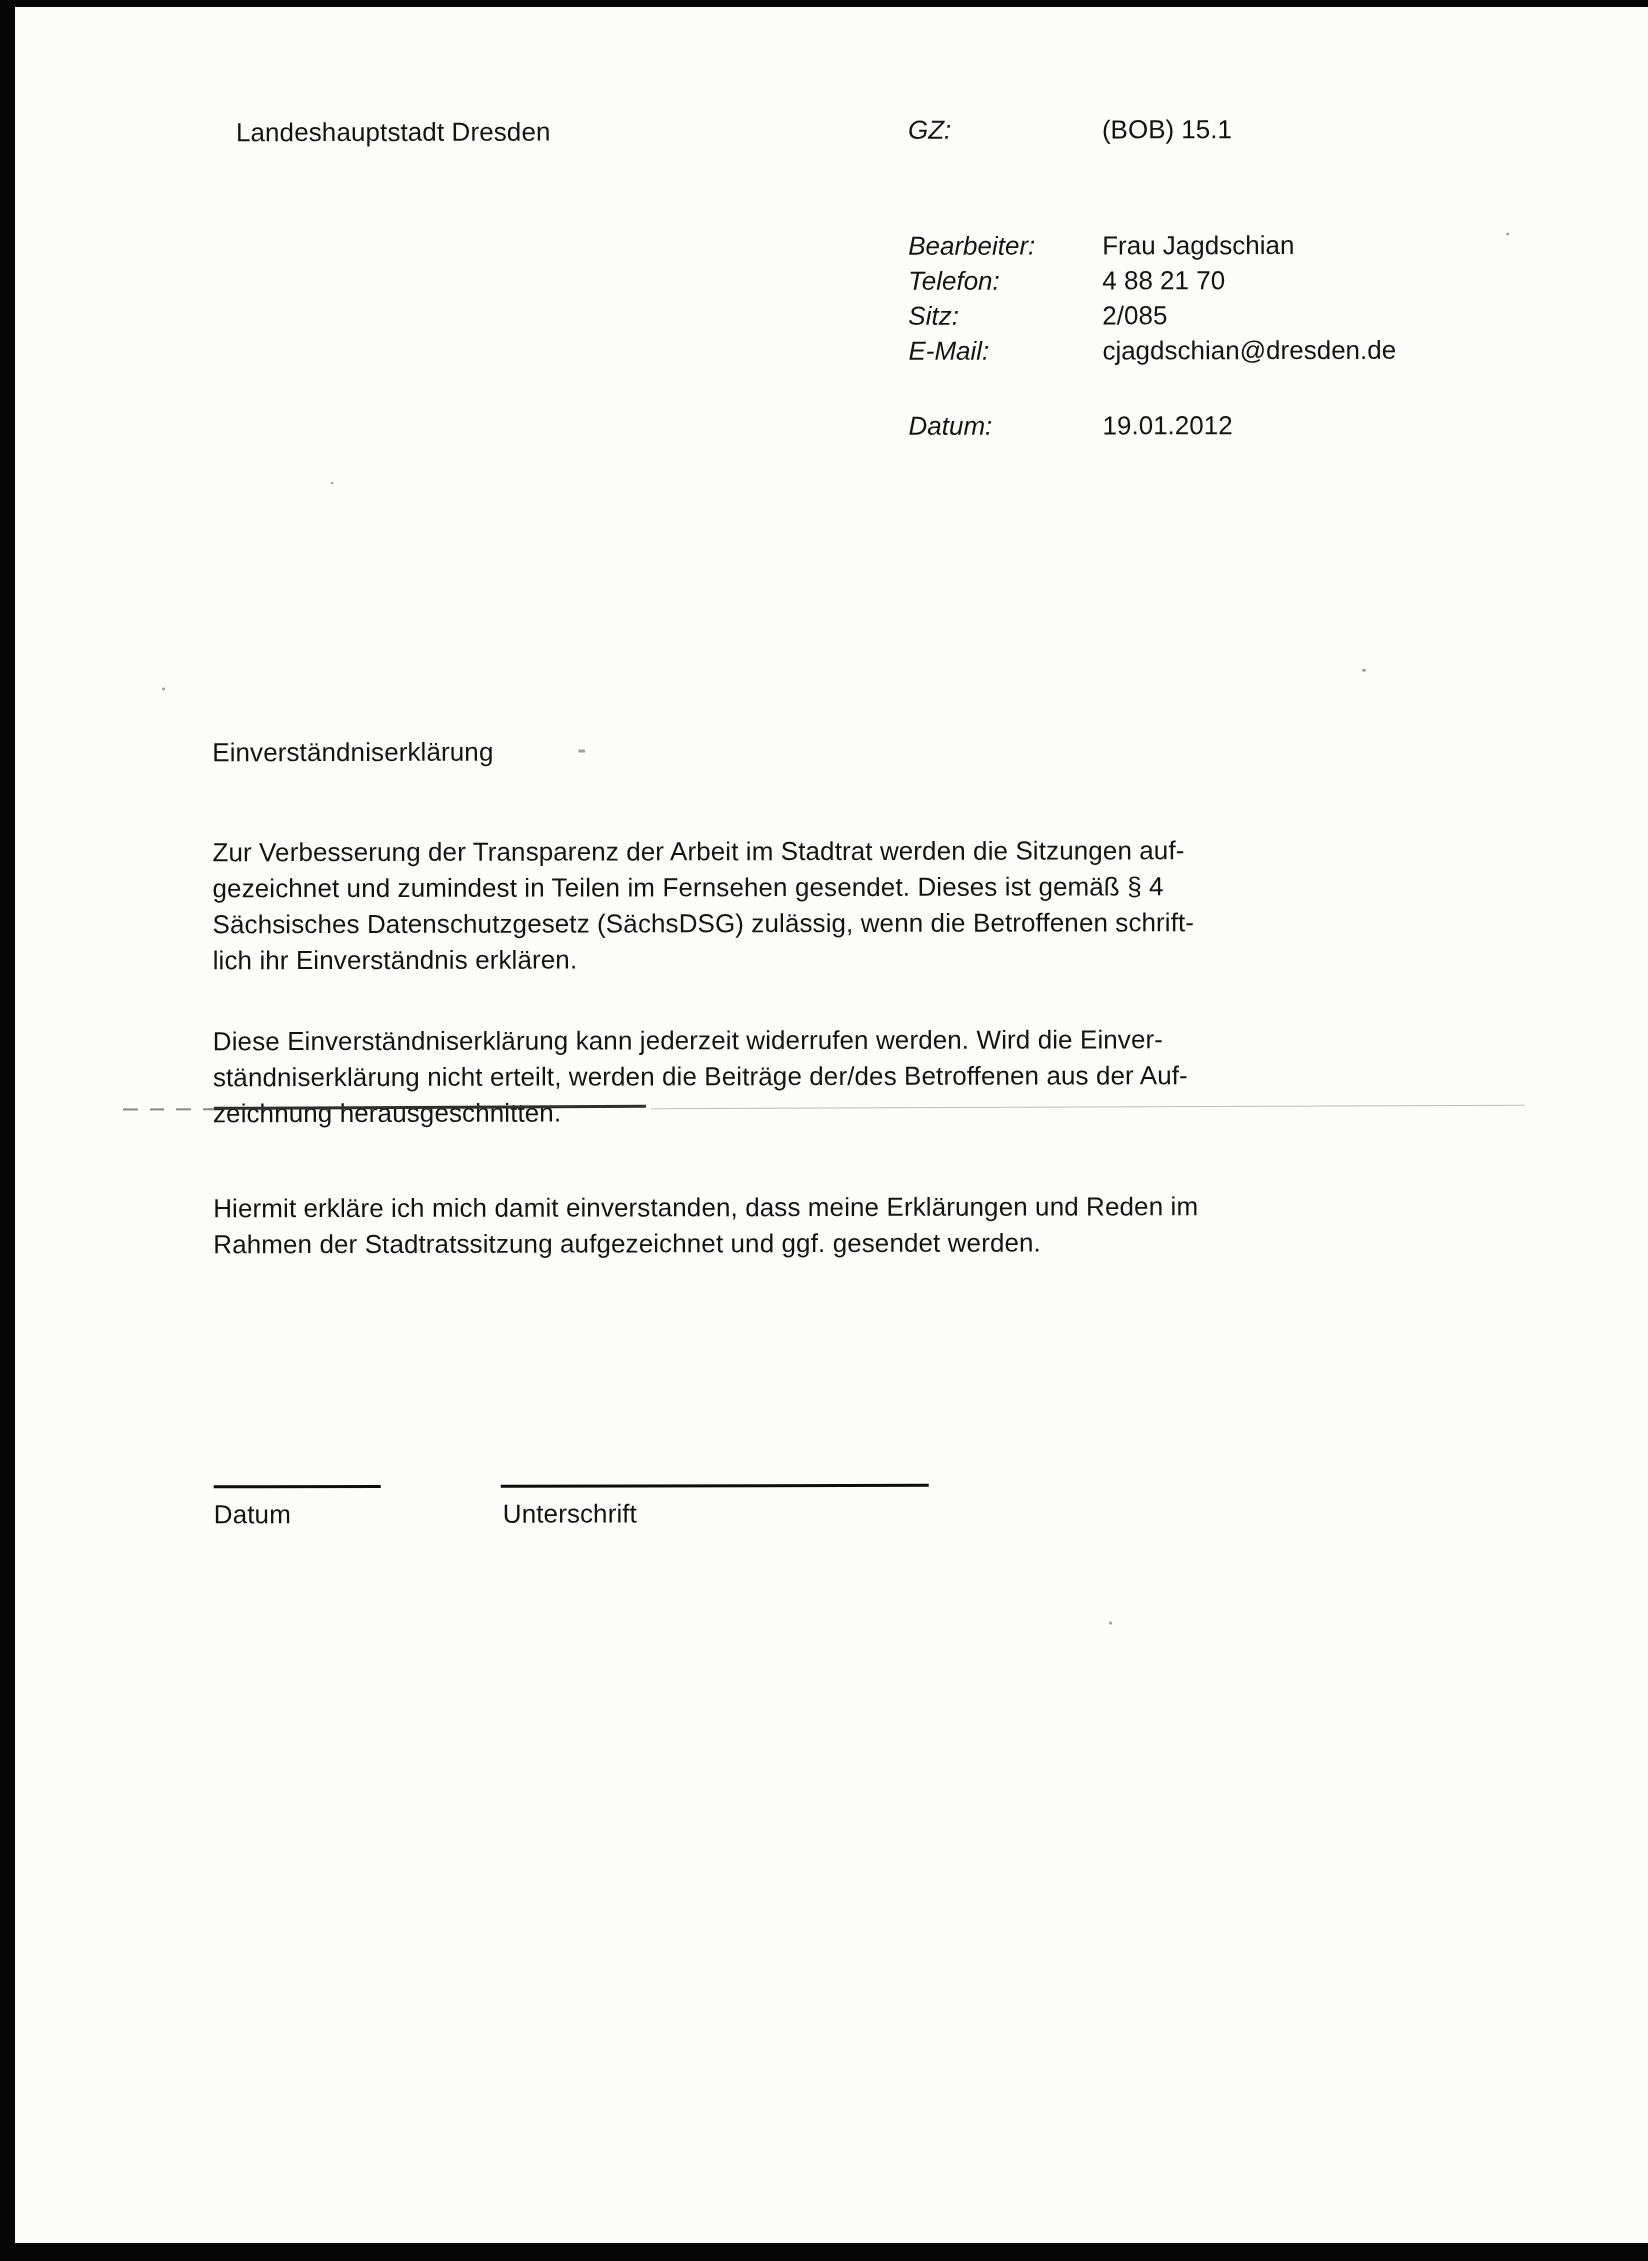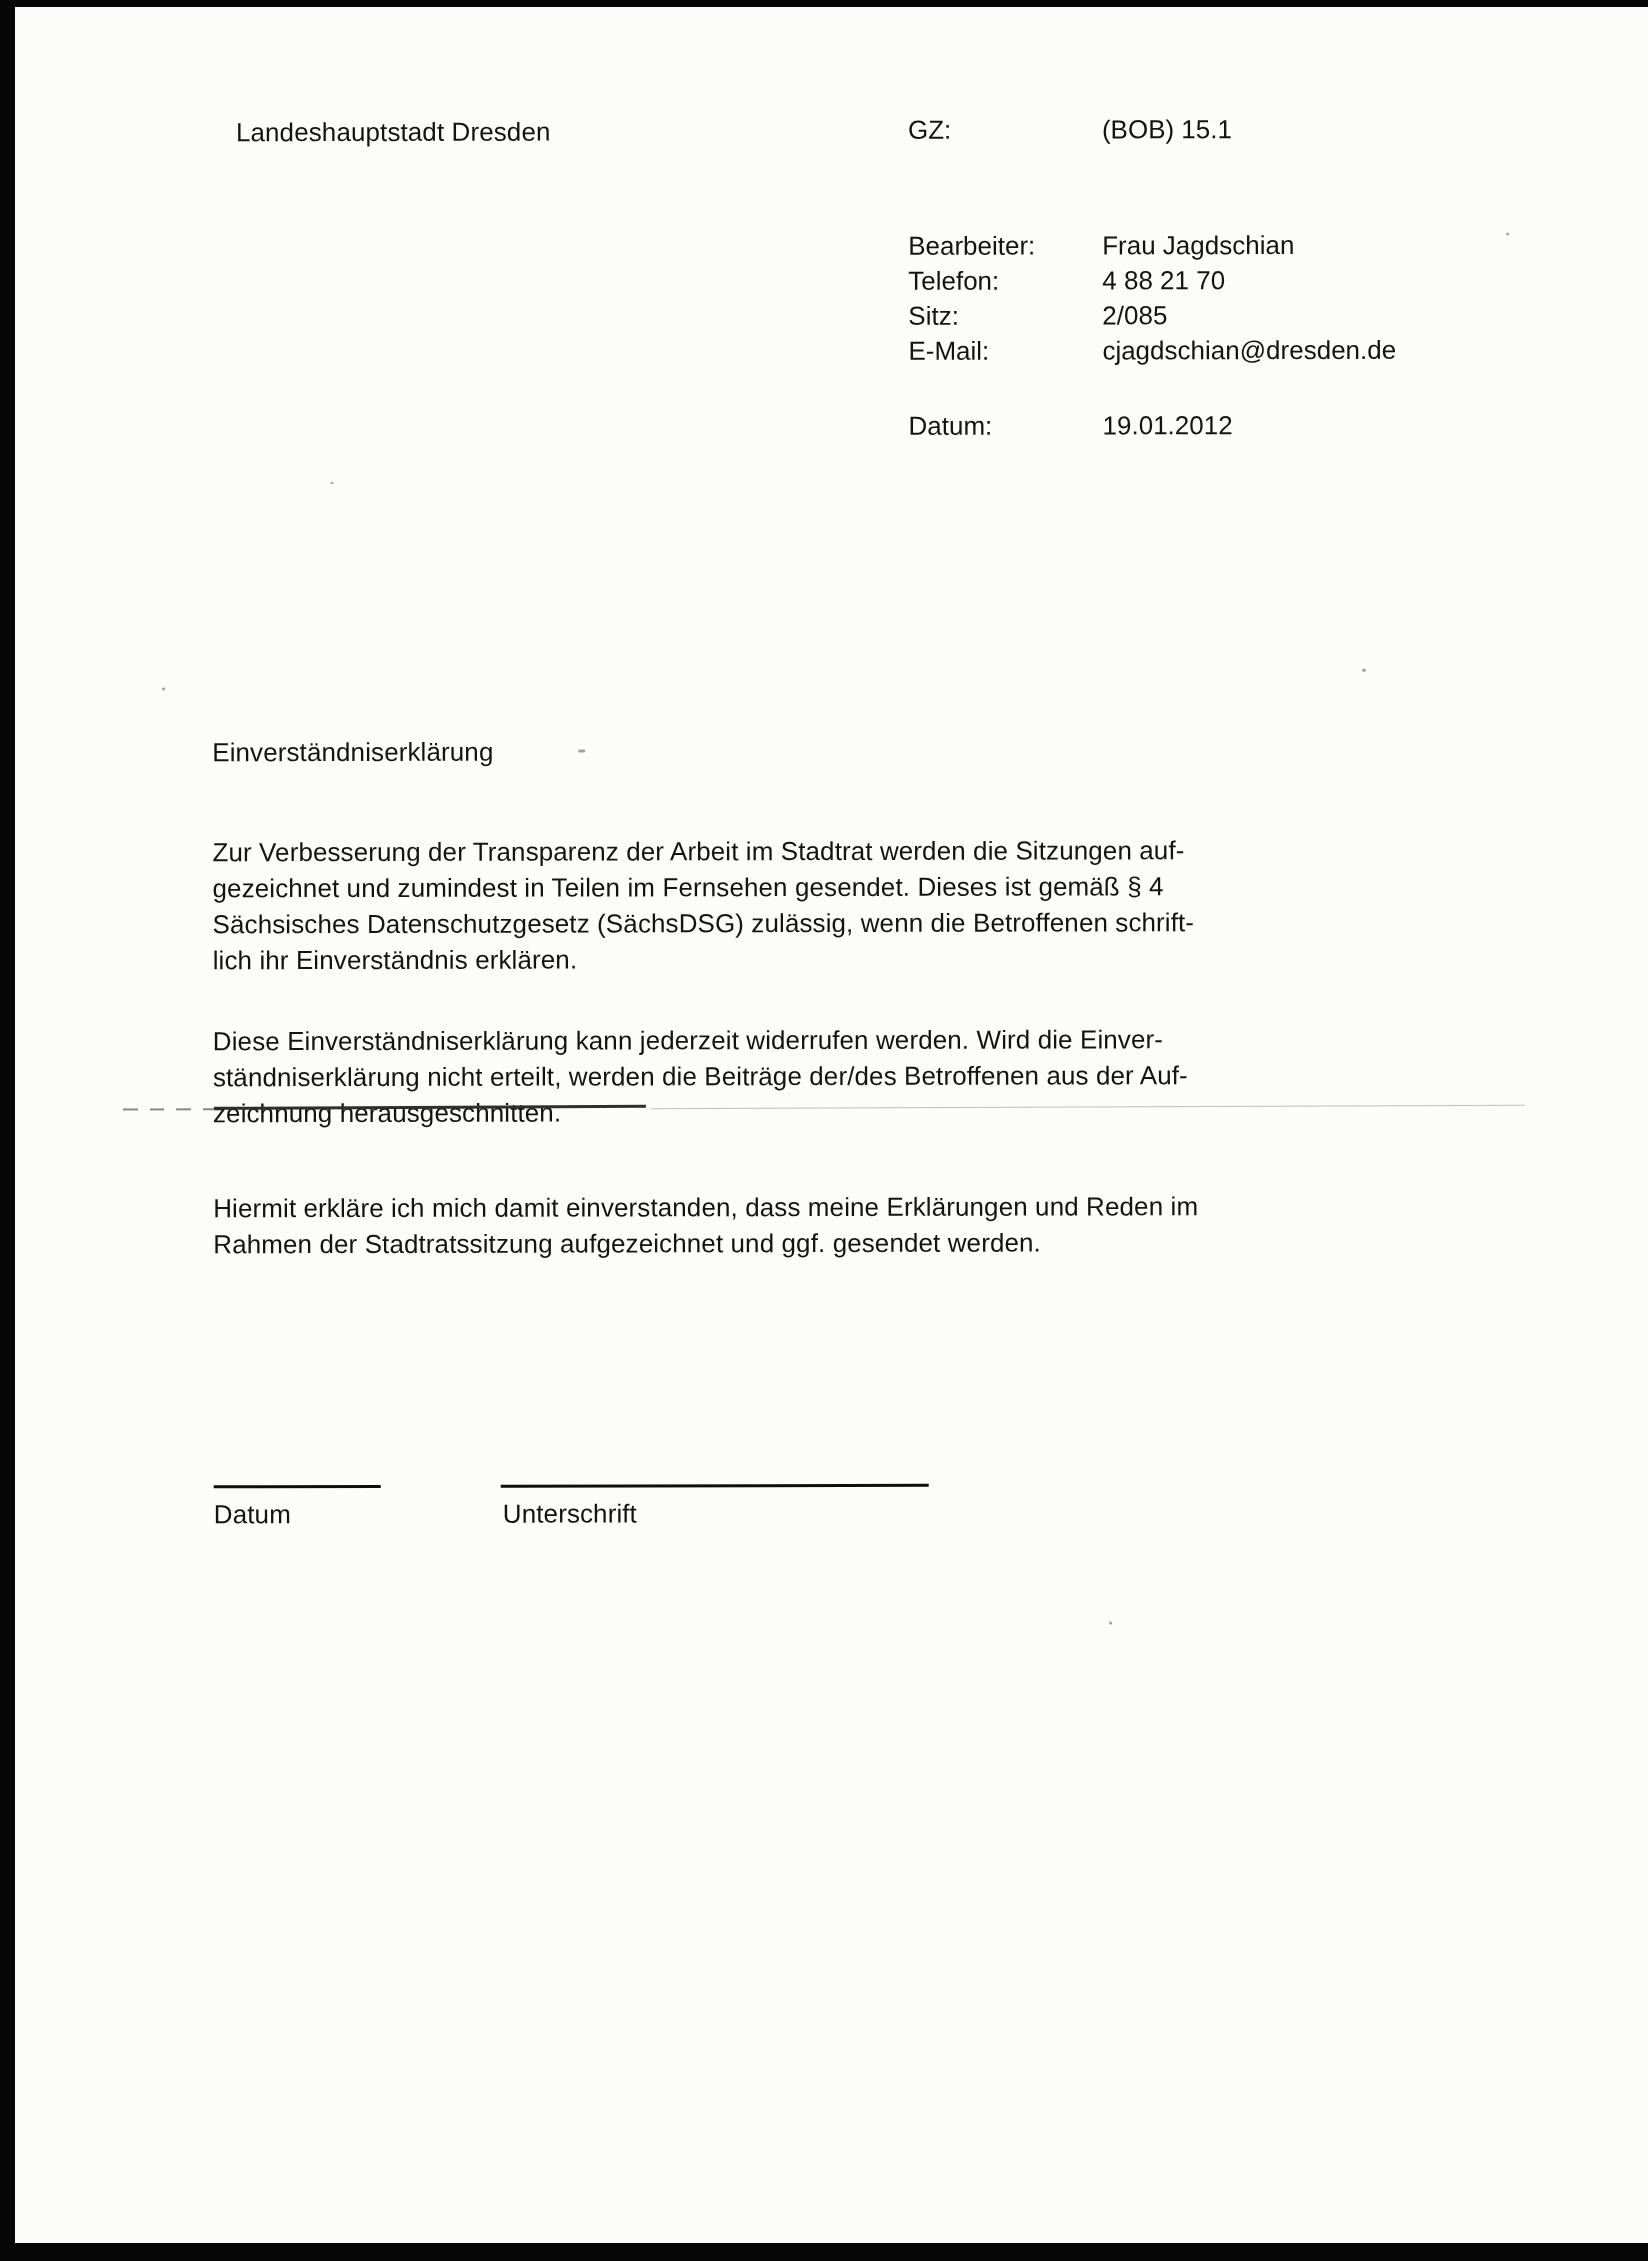--- a/index.html
+++ b/index.html
@@ -32,20 +32,21 @@
   .meta-row {
     position: absolute;
     left: 910px;
     font-size: 26px;
     line-height: 35px;
     white-space: nowrap;
   }
   .meta-label {
     display: inline-block;
     width: 194px;
+    font-style: italic;
   }
   .meta-block div { height: 35px; }
 
   .line-block div { white-space: nowrap; }
 
   .sig-rule {
     position: absolute;
     background: #0d0d0d;
     height: 2.7px;
   }

